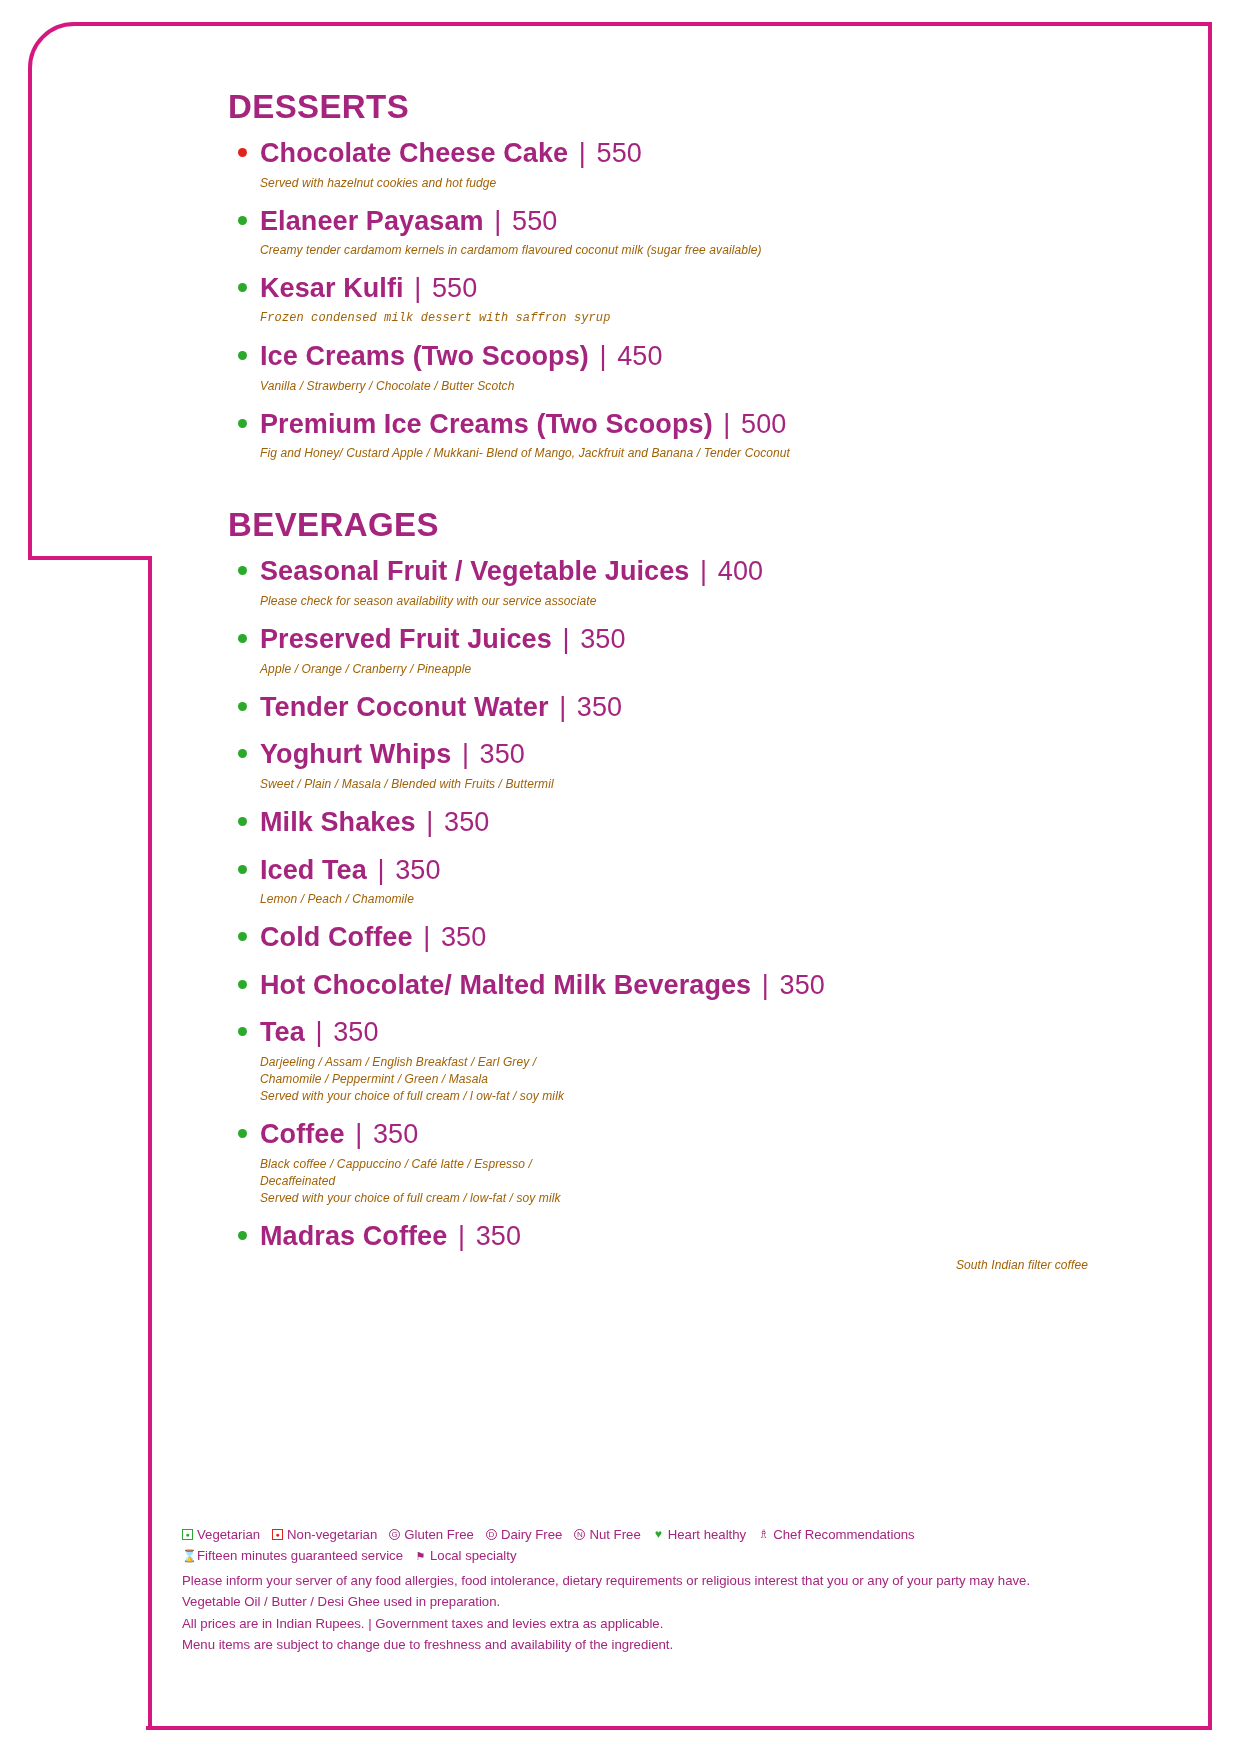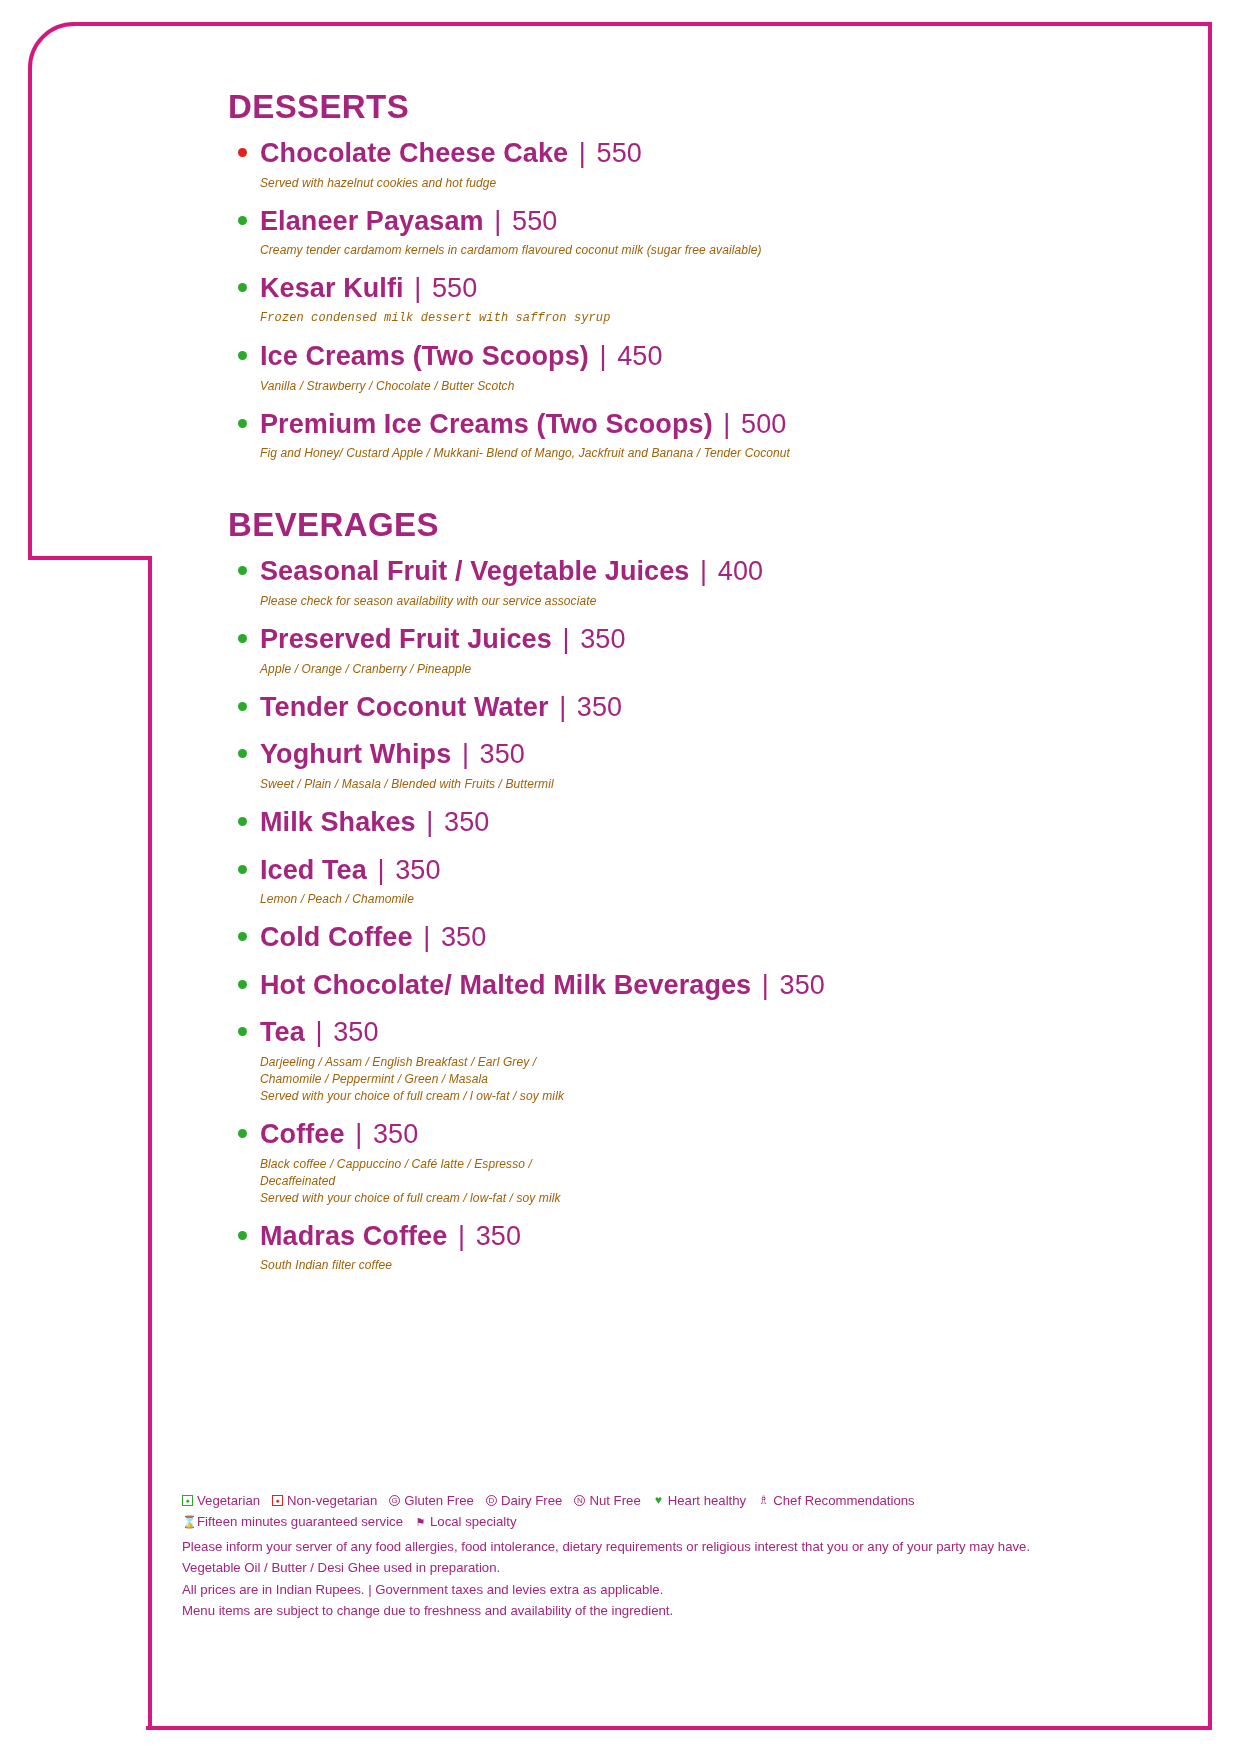--- a/index.html
+++ b/index.html
@@ -122,21 +122,21 @@
     font-style: italic;
     line-height: 1.42;
     margin-top: 3px;
     letter-spacing: 0.1px;
   }
 
   
   #footer {
     position: absolute;
     left: 182px;
-    top: 1490px;
+    top: 1524px;
     width: 900px;
     color: #a5247e;
     font-size: 13.2px;
     line-height: 1.62;
   }
   #footer .legend-row {
     display: flex;
     flex-wrap: wrap;
     align-items: center;
     gap: 4px;
@@ -261,21 +261,21 @@
         <li class="item">
           <span class="bullet"></span>
           <div class="item-head"><span>Coffee</span> <span class="sep">|</span> <span class="price">350</span></div>
           <div class="item-desc" style="white-space: pre-line;">Black coffee / Cappuccino / Café latte / Espresso /
 Decaffeinated
 Served with your choice of full cream / low-fat / soy milk</div>
         </li>
         <li class="item">
           <span class="bullet"></span>
           <div class="item-head"><span>Madras Coffee</span> <span class="sep">|</span> <span class="price">350</span></div>
-          <div class="item-desc" style="white-space: pre-line;">South Indian filter coffee</div>
+          <div class="item-desc" style="white-space: pre-line; text-align: right;">South Indian filter coffee</div>
         </li>
       </ul>
     </div>
   </div>
 
 <div id="footer">
   <div class="legend-row">
       <span class="legend-item">
         <span class="sym veg"></span>
         <span>Vegetarian</span>

